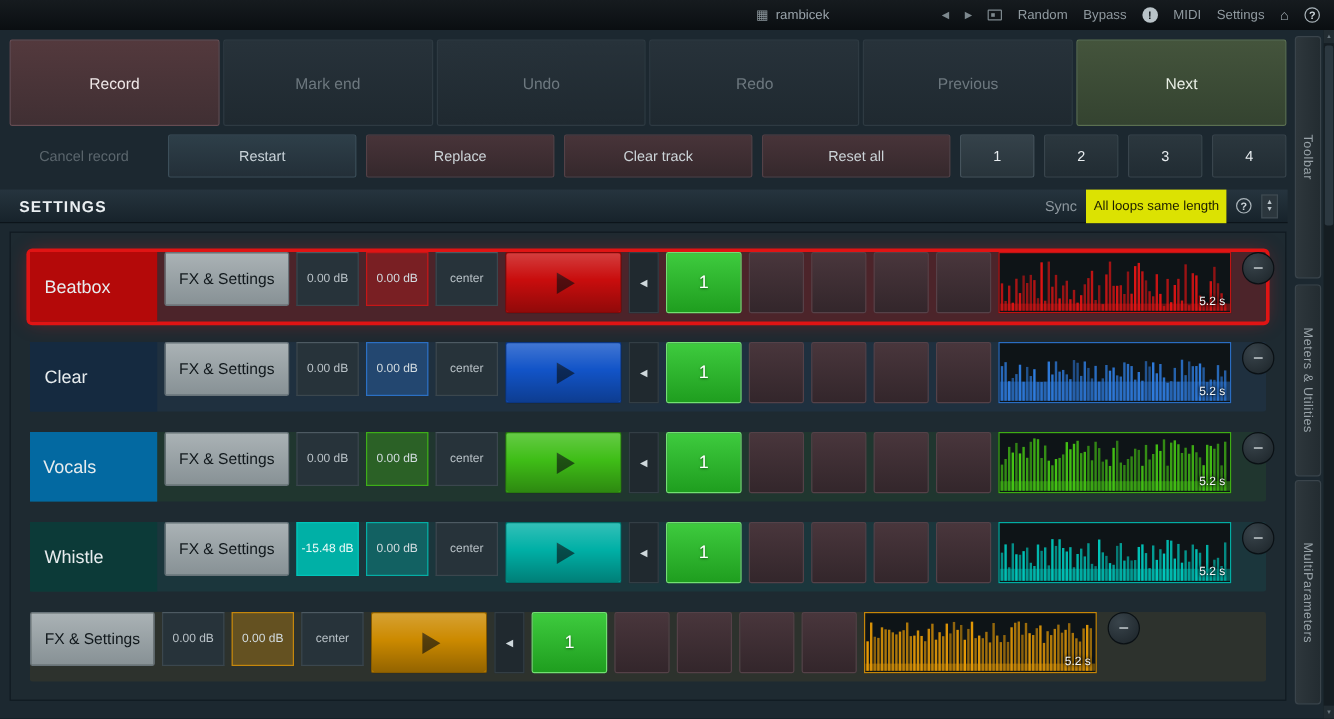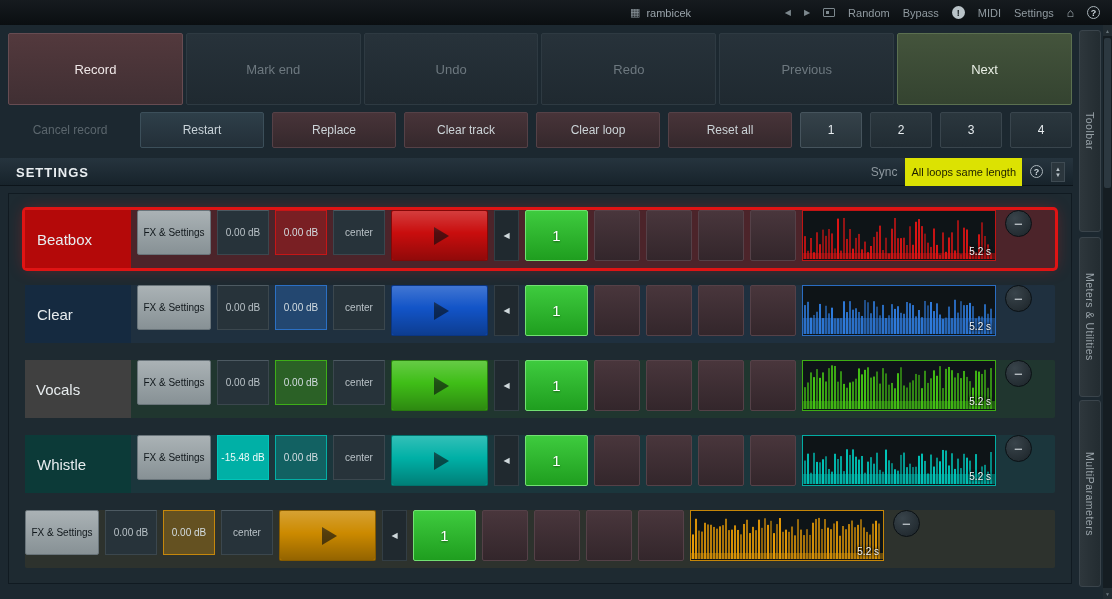--- a/index.html
+++ b/index.html
@@ -57,22 +57,22 @@
   .spinner span { font-size:6px; color:#b8c2c8; display:block; }
 
   
   #trackpanel { position:absolute; left:8px; top:193px; width:1064px; height:391px;
     background:#1e2a31; border:1px solid #101a21; padding:16px 16px 0 16px; }
   .track-row { height:58px; margin-bottom:17px; display:flex; align-items:flex-start; gap:6px; border-radius:2px; position:relative; }
   .track-row.selected { box-shadow:0 0 0 3px var(--main), 0 0 16px rgba(255,30,30,.35); }
   .cell { flex:none; display:flex; align-items:center; justify-content:center; }
   .name { width:106px; height:58px; justify-content:flex-start; padding-left:12px;
     color:#e7ecee; font-size:15px; cursor:pointer; }
-  .fx { width:74px; height:45px; background:linear-gradient(#aab2b5,#87APA 0); background:linear-gradient(#aab2b5,#879195);
-    border:1px solid #69747a; border-radius:2px; color:#11181c; font-size:10px; cursor:pointer; }
+  .fx { width:104px; height:45px; background:linear-gradient(#aab2b5,#87APA 0); background:linear-gradient(#aab2b5,#879195);
+    border:1px solid #69747a; border-radius:2px; color:#11181c; font-size:13px; cursor:pointer; }
   .small { width:52px; height:45px; background:#27333a; border:1px solid #3b474e; border-top-color:#4d5a62;
     color:#b9c2c7; font-size:10px; cursor:pointer; }
   .play { width:97px; height:51px; position:relative; border-radius:2px; cursor:pointer; border:1px solid rgba(0,0,0,.35); }
   .play::after { content:''; position:absolute; inset:0; border-radius:2px;
     background:linear-gradient(rgba(255,255,255,.20),rgba(255,255,255,0) 45%,rgba(0,0,0,.28)); }
   .tri { width:0; height:0; border-left:15px solid rgba(10,15,18,.62);
     border-top:9px solid transparent; border-bottom:9px solid transparent; margin-left:4px; }
   .rewind { width:25px; height:51px; background:#20292f; border:1px solid #333e45; color:#cfd8dc; font-size:8px; cursor:pointer; }
   .slot { height:51px; border-radius:2px; cursor:pointer; position:relative; }
   .slot.active { width:63px; background:linear-gradient(#3ecb3e,#1f9e1f); border:1px solid #72e072;
@@ -130,21 +130,20 @@
     <button class="btn-big">Redo</button>
     <button class="btn-big">Previous</button>
     <button class="btn-big next">Next</button>
   </div>
 
   <div id="row2">
     <button class="btn-cancel">Cancel record</button>
     <button class="btn-restart">Restart</button>
     <button class="btn-maroon">Replace</button>
     <button class="btn-maroon">Clear track</button>
-    <button class="btn-maroon">Clear loop</button>
     <button class="btn-maroon">Reset all</button>
     <button class="btn-num active">1</button>
     <button class="btn-num">2</button>
     <button class="btn-num">3</button>
     <button class="btn-num">4</button>
   </div>
 
   <div id="settingsbar">
     <span class="settings-title">SETTINGS</span>
     <div class="settings-right">
@@ -336,21 +335,21 @@
             <rect x="0" y="32" width="192" height="16" fill="#2f7de0" opacity="0.4"></rect>
           </svg>
         <span class="len">5.2 s</span>
       </div>
       <button class="cell remove">
           <span>−</span>
         </button>
     </div>
 
     <div class="track-row" style="--main: #46c814; background: rgba(70, 200, 20, 0.08);">
-      <div class="cell name" style="background: #404040; padding-left: 11px;">Vocals</div>
+      <div class="cell name" style="background: #0369a1; padding-left: 11px;">Vocals</div>
       <button class="cell fx">FX &amp; Settings</button>
       <div class="cell small g1">0.00 dB</div>
       <div class="cell small g2" style="background: rgba(70, 200, 20, 0.3); border-color: rgba(70, 200, 20, 0.75); color: rgb(211, 220, 224);">0.00 dB</div>
       <div class="cell small pan">center</div>
       <button class="cell play" style="background: rgb(63, 190, 23);">
           <span class="tri"></span>
         </button>
       <button class="cell rewind">
           <span>◀</span>
         </button>

